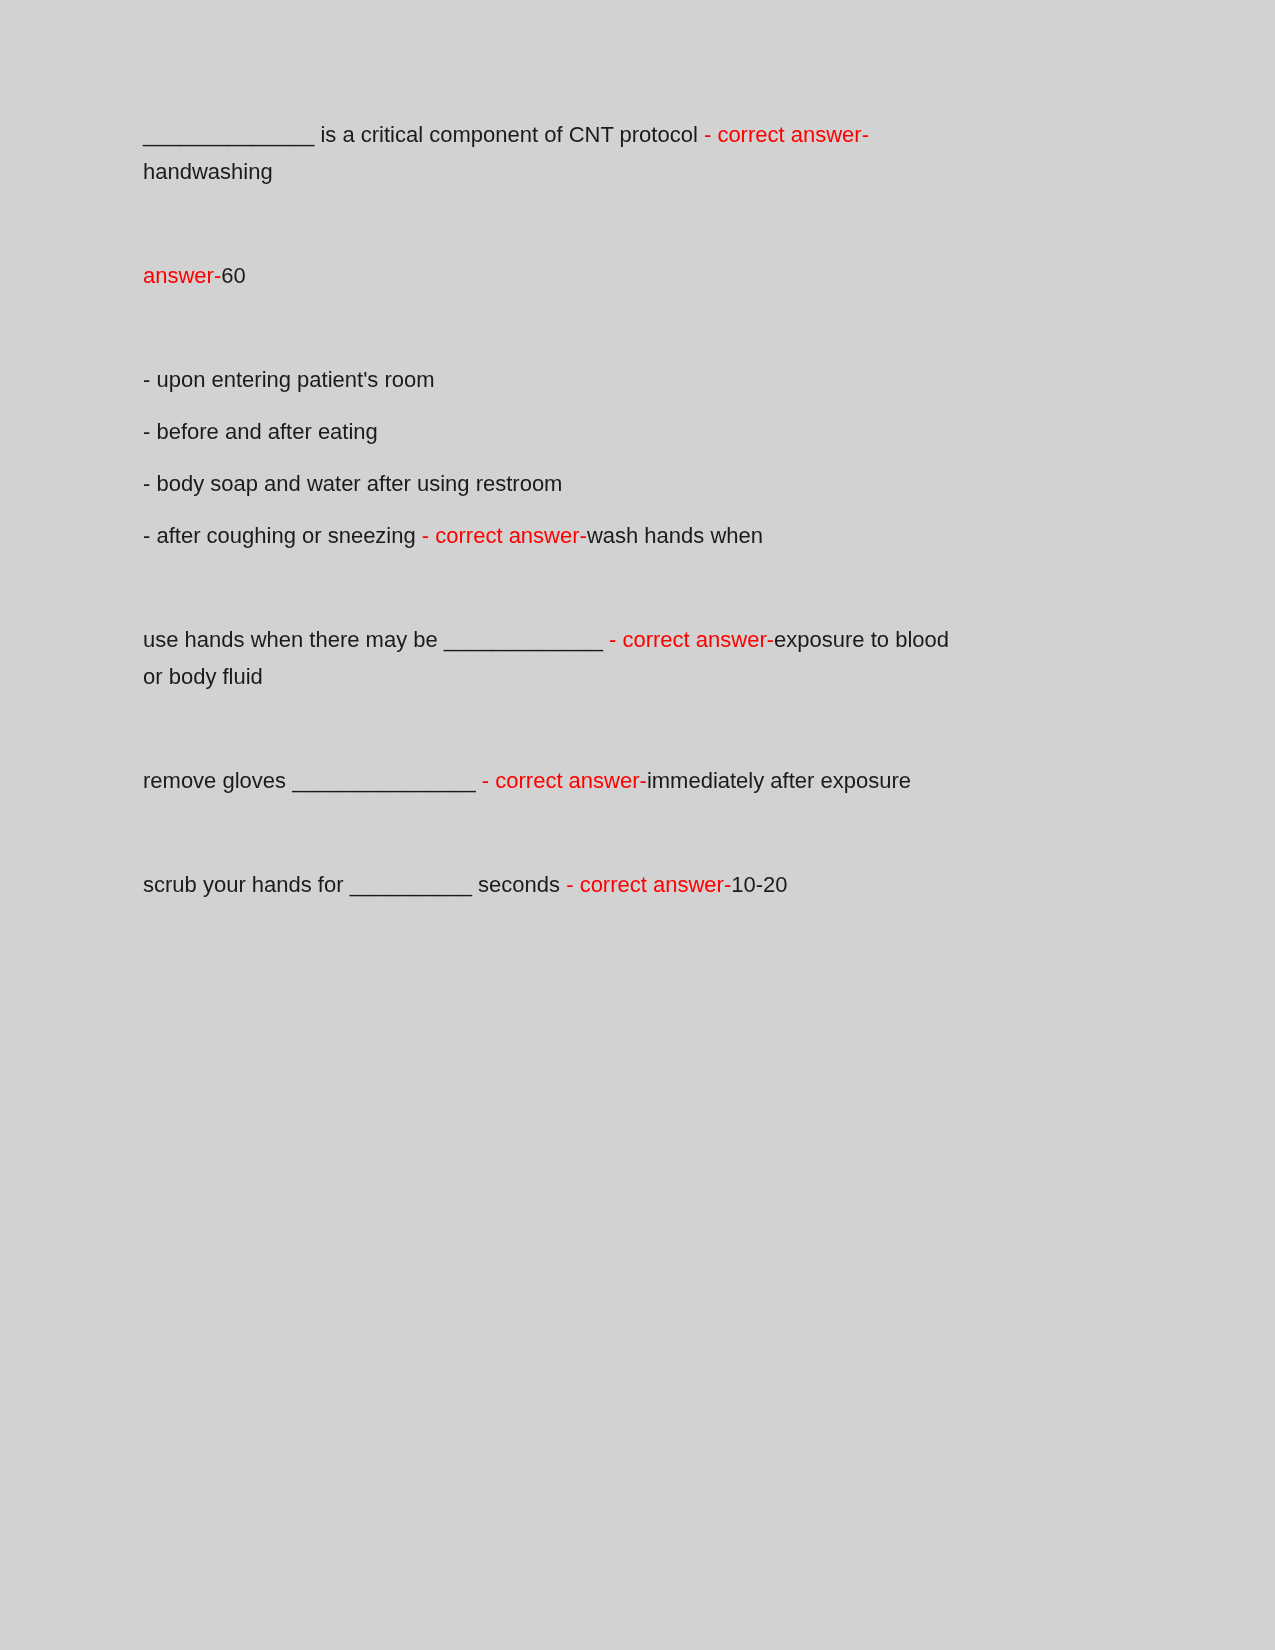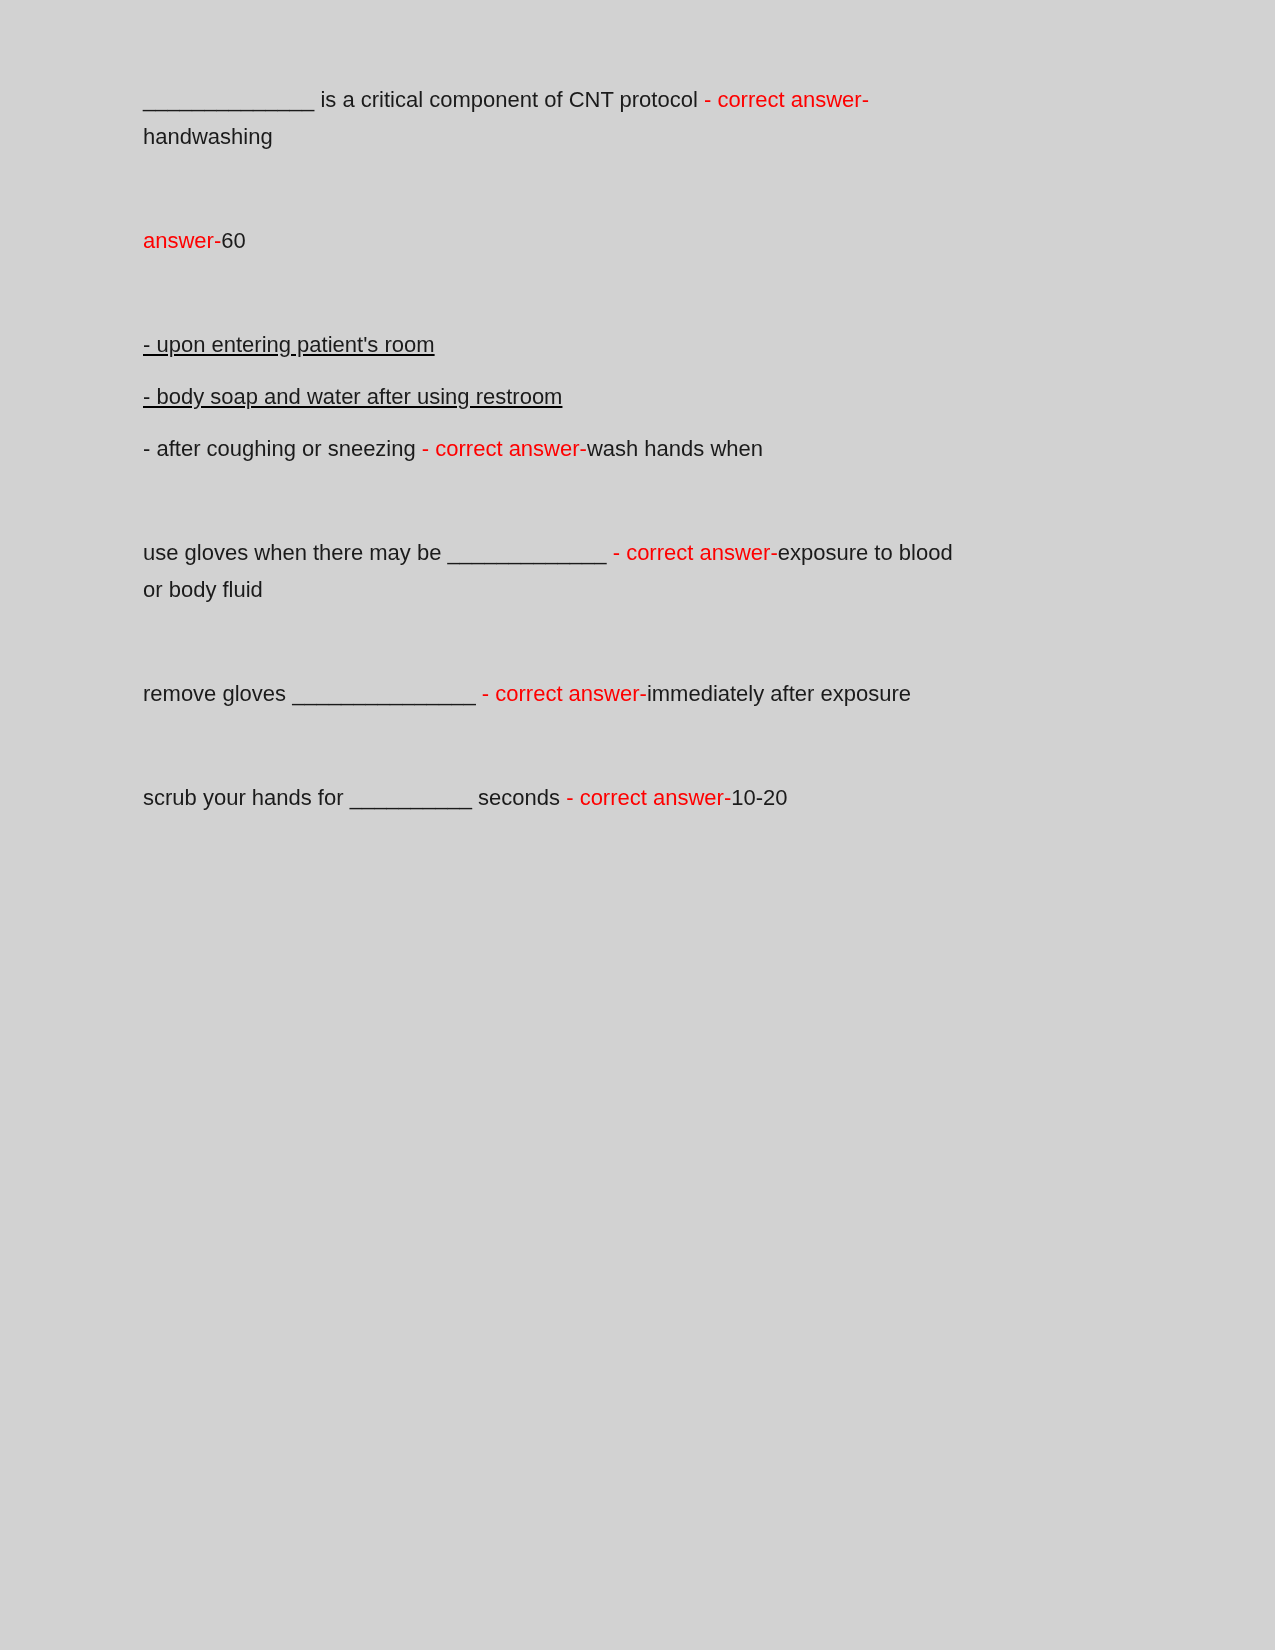--- a/index.html
+++ b/index.html
@@ -9,29 +9,28 @@
   body {
     background: #d2d2d2;
     font-family: "Liberation Sans", sans-serif;
   }
   .page {
     position: relative;
     width: 1275px;
     height: 1650px;
     background: #d2d2d2;
     box-sizing: border-box;
-    padding: 81px 120px 0 143px;
+    padding: 116px 120px 0 143px;
     overflow: hidden;
   }
   .para {
     margin: 0 0 67px 0;
   }
   .para.tight {
     margin: 0 0 15px 0;
-    text-decoration: underline;
   }
   .para.tight-last {
     margin: 0 0 67px 0;
   }
   .line {
     font-size: 22px;
     line-height: 37px;
     white-space: pre-wrap;
     color: #1b1b1b;
   }
@@ -53,27 +52,30 @@
       </div>
       <div class="para ">
       </div>
       <div class="para ">
         <div class="line"><span class="seg-accent">answer-</span><span class="seg-text">60</span></div>
       </div>
       <div class="para tight">
         <div class="line"><span class="seg-text">- upon entering patient's room</span></div>
       </div>
       <div class="para tight">
+        <div class="line"><span class="seg-text">- before and after eating</span></div>
+      </div>
+      <div class="para tight">
         <div class="line"><span class="seg-text">- body soap and water after using restroom</span></div>
       </div>
       <div class="para tight-last">
         <div class="line"><span class="seg-text">- after coughing or sneezing </span><span class="seg-accent">- correct answer-</span><span class="seg-text">wash hands when</span></div>
       </div>
       <div class="para ">
-        <div class="line"><span class="seg-text">use gloves when there may be _____________ </span><span class="seg-accent">- correct answer-</span><span class="seg-text">exposure to blood</span></div>
+        <div class="line"><span class="seg-text">use hands when there may be _____________ </span><span class="seg-accent">- correct answer-</span><span class="seg-text">exposure to blood</span></div>
         <div class="line"><span class="seg-text">or body fluid</span></div>
       </div>
       <div class="para ">
         <div class="line"><span class="seg-text">remove gloves _______________ </span><span class="seg-accent">- correct answer-</span><span class="seg-text">immediately after exposure</span></div>
       </div>
       <div class="para ">
         <div class="line"><span class="seg-text">scrub your hands for __________ seconds </span><span class="seg-accent">- correct answer-</span><span class="seg-text">10-20</span></div>
       </div>
     </div>
 </div>

